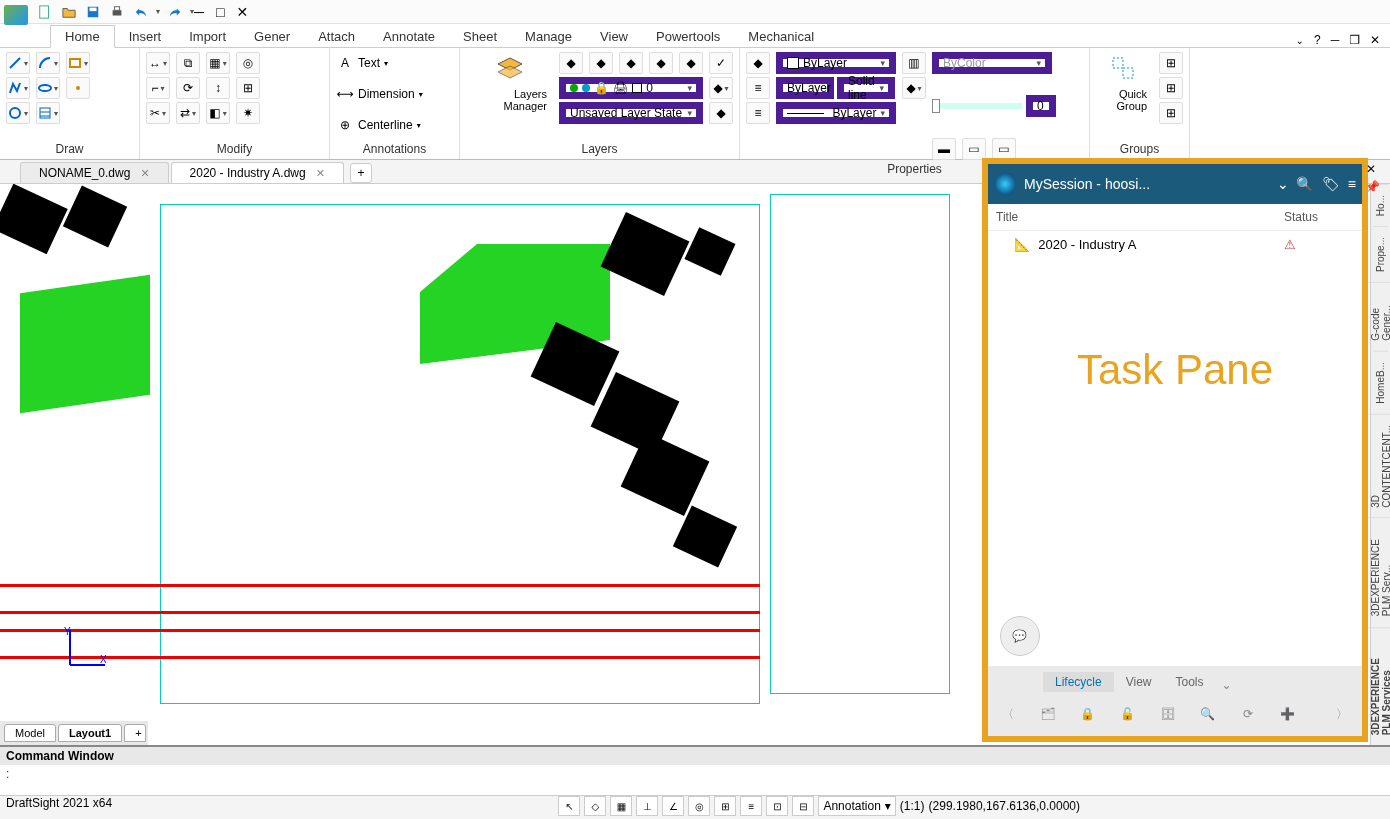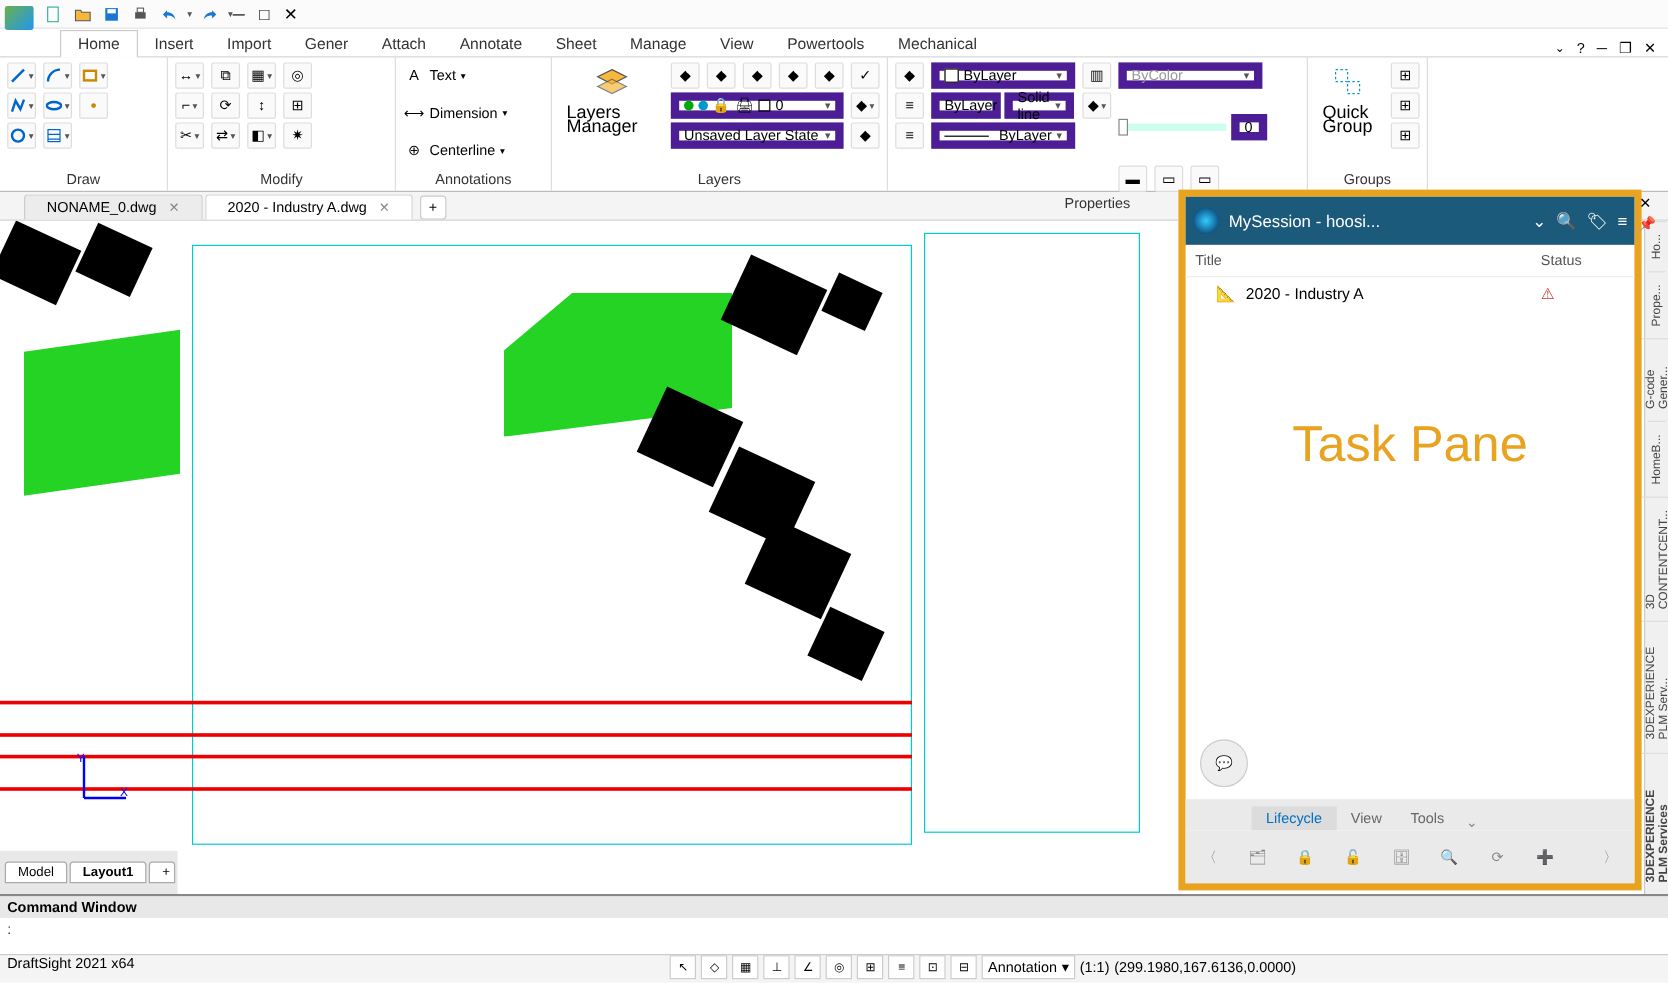--- a/index.html
+++ b/index.html
@@ -21,38 +21,38 @@
 .panel { border-right: 1px solid #ddd; display: flex; flex-direction: column; padding: 4px 6px 0; }
 .panel-body { flex: 1; display: flex; gap: 6px; align-items: flex-start; }
 .panel-label { text-align: center; font-size: 12px; color: #333; padding: 2px 0 3px; }
 .btn-col { display: flex; flex-direction: column; gap: 3px; }
 .btn-row-h { display:flex; gap:6px; align-items:center; }
 .rbtn { width: 24px; height: 22px; border: 1px solid #ddd; border-radius: 2px; display:flex; align-items:center; justify-content:center; background:#fafafa; }
 .rbtn.dd::after { content:"▾"; font-size:8px; margin-left:2px; color:#555;}
 .rbtn svg { width:14px; height:14px; }
 .big-btn { display:flex; flex-direction:column; align-items:center; justify-content:center; padding:2px 6px; gap:2px;}
 .big-btn .ic { width:32px; height:32px;}
-.big-btn .lbl { font-size:15px; text-align:left; line-height:12px;}
+.big-btn .lbl { font-size:11px; text-align:right; line-height:12px;}
 .dd-field { height:22px; border:7px solid #4c1d95; background:#fff; display:flex; align-items:center; padding:0 4px; font-size:12px; gap:4px;}
 .dd-field .ar { margin-left:auto; font-size:9px; color:#555;}
 .ann-row { display:flex; align-items:center; gap:4px; height:22px; margin-bottom:3px;}
 .small-ic { width:18px; height:18px; display:inline-flex; align-items:center; justify-content:center;}
 
 .doc-tabs { height: 24px; background:#f4f4f4; border-bottom:1px solid #ccc; display:flex; align-items:flex-end; padding-left:20px;}
 .doc-tab { padding:3px 18px; border:1px solid #ccc; border-bottom:none; background:#fff; margin-right:2px; font-size:12px; display:flex; gap:10px; align-items:center; border-top-left-radius:3px; border-top-right-radius:3px;}
 .doc-tab.inactive { background:#ececec;}
 .doc-tab .x { color:#888; font-size:11px;}
 .doc-add { width:22px; height:20px; border:1px solid #ccc; display:flex; align-items:center; justify-content:center; background:#fff; margin-left:4px; border-radius:3px;}
 
 .canvas-area { position:absolute; top:184px; left:0; right:0; bottom:74px; background:#fff; overflow:hidden;}
 .drawing { position:absolute; inset:0; }
 .side-tabs { position:absolute; right:0; top:184px; bottom:74px; width:20px; background:#f0f0f0; border-left:1px solid #ccc; display:flex; flex-direction:column; align-items:center;}
 .side-tab { writing-mode:vertical-rl; transform:rotate(180deg); font-size:10px; padding:10px 2px; color:#444; border-bottom:1px solid #ddd;}
 
-.model-tabs { position:absolute; bottom:74px; left:0; height:36px; background:#e8e8e8; display:flex; align-items:center; font-size:11px; padding-left:4px;}
+.model-tabs { position:absolute; bottom:74px; left:0; height:24px; background:#e8e8e8; display:flex; align-items:center; font-size:11px; padding-left:4px;}
 .mtab { padding:2px 10px; border:1px solid #aaa; background:#fff; margin-right:2px; border-top-left-radius:3px; border-top-right-radius:3px;}
 .mtab.active { font-weight:bold;}
 
 .cmd-win { position:absolute; bottom:24px; left:0; right:0; height:50px; background:#fff; border-top:2px solid #888;}
 .cmd-title { background:#e8e8e8; padding:2px 6px; font-weight:bold; font-size:12px;}
 .cmd-body { padding:2px 6px; font-size:12px; color:#333;}
 
 .status-bar { position:absolute; bottom:0; left:0; right:0; height:24px; background:#f4f4f4; border-top:1px solid #ccc; display:flex; align-items:flex-start; padding:0 6px; gap:8px; font-size:12px;}
 .status-mid { margin-left:auto; display:flex; gap:4px; align-items:center;}
 .sb-btn { width:22px; height:20px; border:1px solid #ccc; background:#fff; display:flex; align-items:center; justify-content:center; font-size:10px;}

